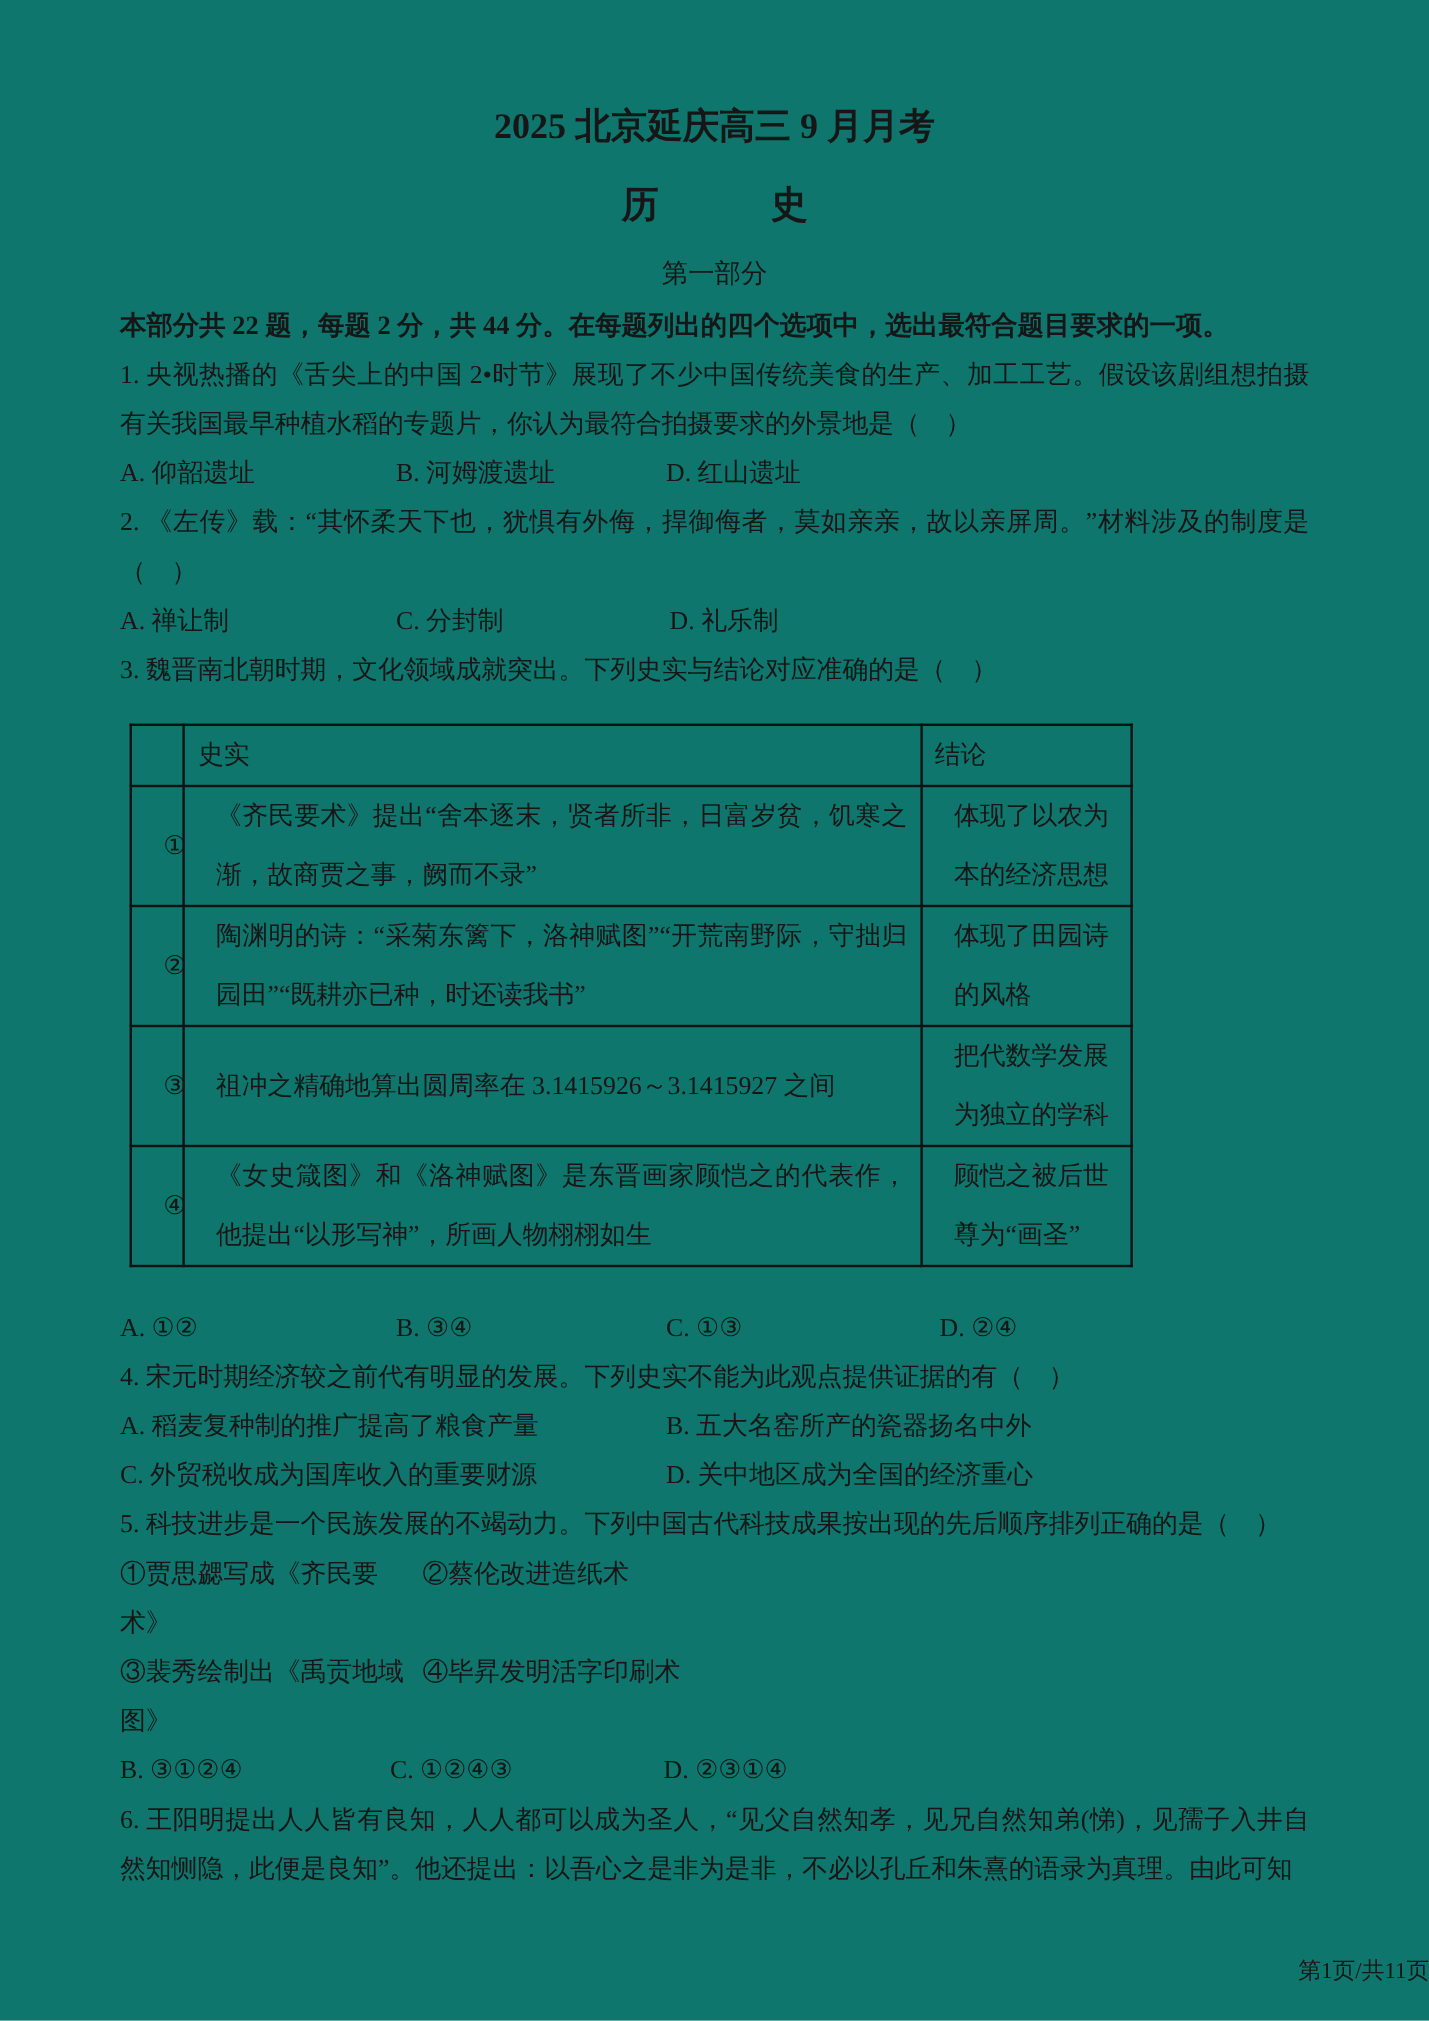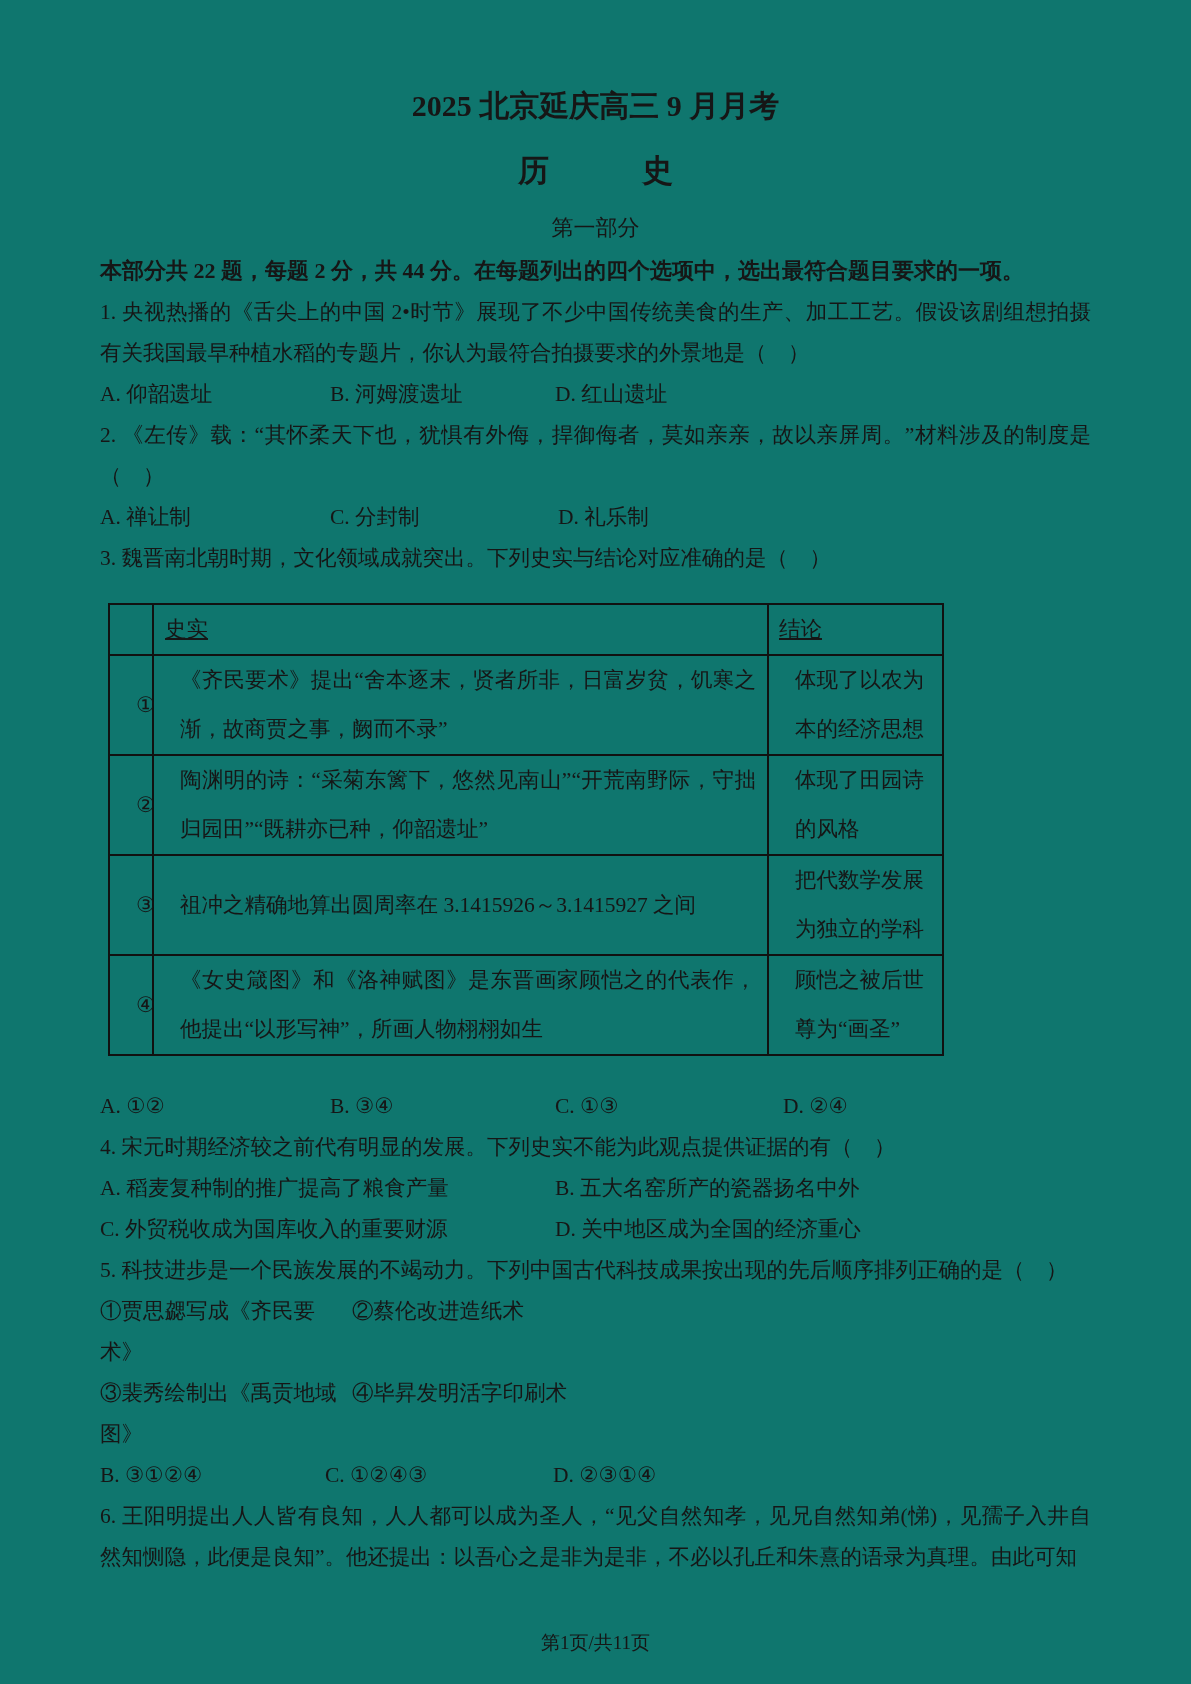--- a/index.html
+++ b/index.html
@@ -71,34 +71,34 @@
     border: 2px solid #111111;
     vertical-align: middle;
     font-weight: normal;
     font-size: 21.5px;
     line-height: 49px;
     text-align: left;
   }
   table.fact-table .col-num { width: 44px; }
   table.fact-table .col-fact { width: 615px; }
   table.fact-table .col-conc { width: 175px; }
-  table.fact-table tr.hdr td { height: 48px; text-decoration: underline; }
+  table.fact-table tr.hdr td { height: 48px; }
   table.fact-table tr.datarow td { height: 98px; padding-left: 26px; }
   table.fact-table td.cell-num { text-align: center; padding: 0; }
   table.fact-table td.cell-fact { padding: 0 11px; text-align: justify; }
   table.fact-table td.cell-conc { padding: 0 4px 0 10px; }
 
   .q3-opts { margin-top: 30px; }
 
   .footer {
     position: absolute;
     top: 1630px;
     left: 0;
     right: 0;
-    text-align: center;
+    text-align: right;
     font-size: 19px;
     line-height: 26px;
   }
 </style>
 </head>
 <body>
 
 <div class="page">
   <div class="content">
 
@@ -142,21 +142,21 @@
             <td class="cell-fact">史实</td>
             <td class="cell-conc">结论</td>
           </tr>
           <tr class="datarow">
             <td class="cell-num">①</td>
             <td class="cell-fact">《齐民要术》提出“舍本逐末，贤者所非，日富岁贫，饥寒之渐，故商贾之事，阙而不录”</td>
             <td class="cell-conc">体现了以农为本的经济思想</td>
           </tr>
           <tr class="datarow">
             <td class="cell-num">②</td>
-            <td class="cell-fact">陶渊明的诗：“采菊东篱下，悠然见南山”“开荒南野际，守拙归园田”“既耕亦已种，仰韶遗址”</td>
+            <td class="cell-fact">陶渊明的诗：“采菊东篱下，洛神赋图”“开荒南野际，守拙归园田”“既耕亦已种，时还读我书”</td>
             <td class="cell-conc">体现了田园诗的风格</td>
           </tr>
           <tr class="datarow">
             <td class="cell-num">③</td>
             <td class="cell-fact">祖冲之精确地算出圆周率在 3.1415926～3.1415927 之间</td>
             <td class="cell-conc">把代数学发展为独立的学科</td>
           </tr>
           <tr class="datarow">
             <td class="cell-num">④</td>
             <td class="cell-fact">《女史箴图》和《洛神赋图》是东晋画家顾恺之的代表作，他提出“以形写神”，所画人物栩栩如生</td>

